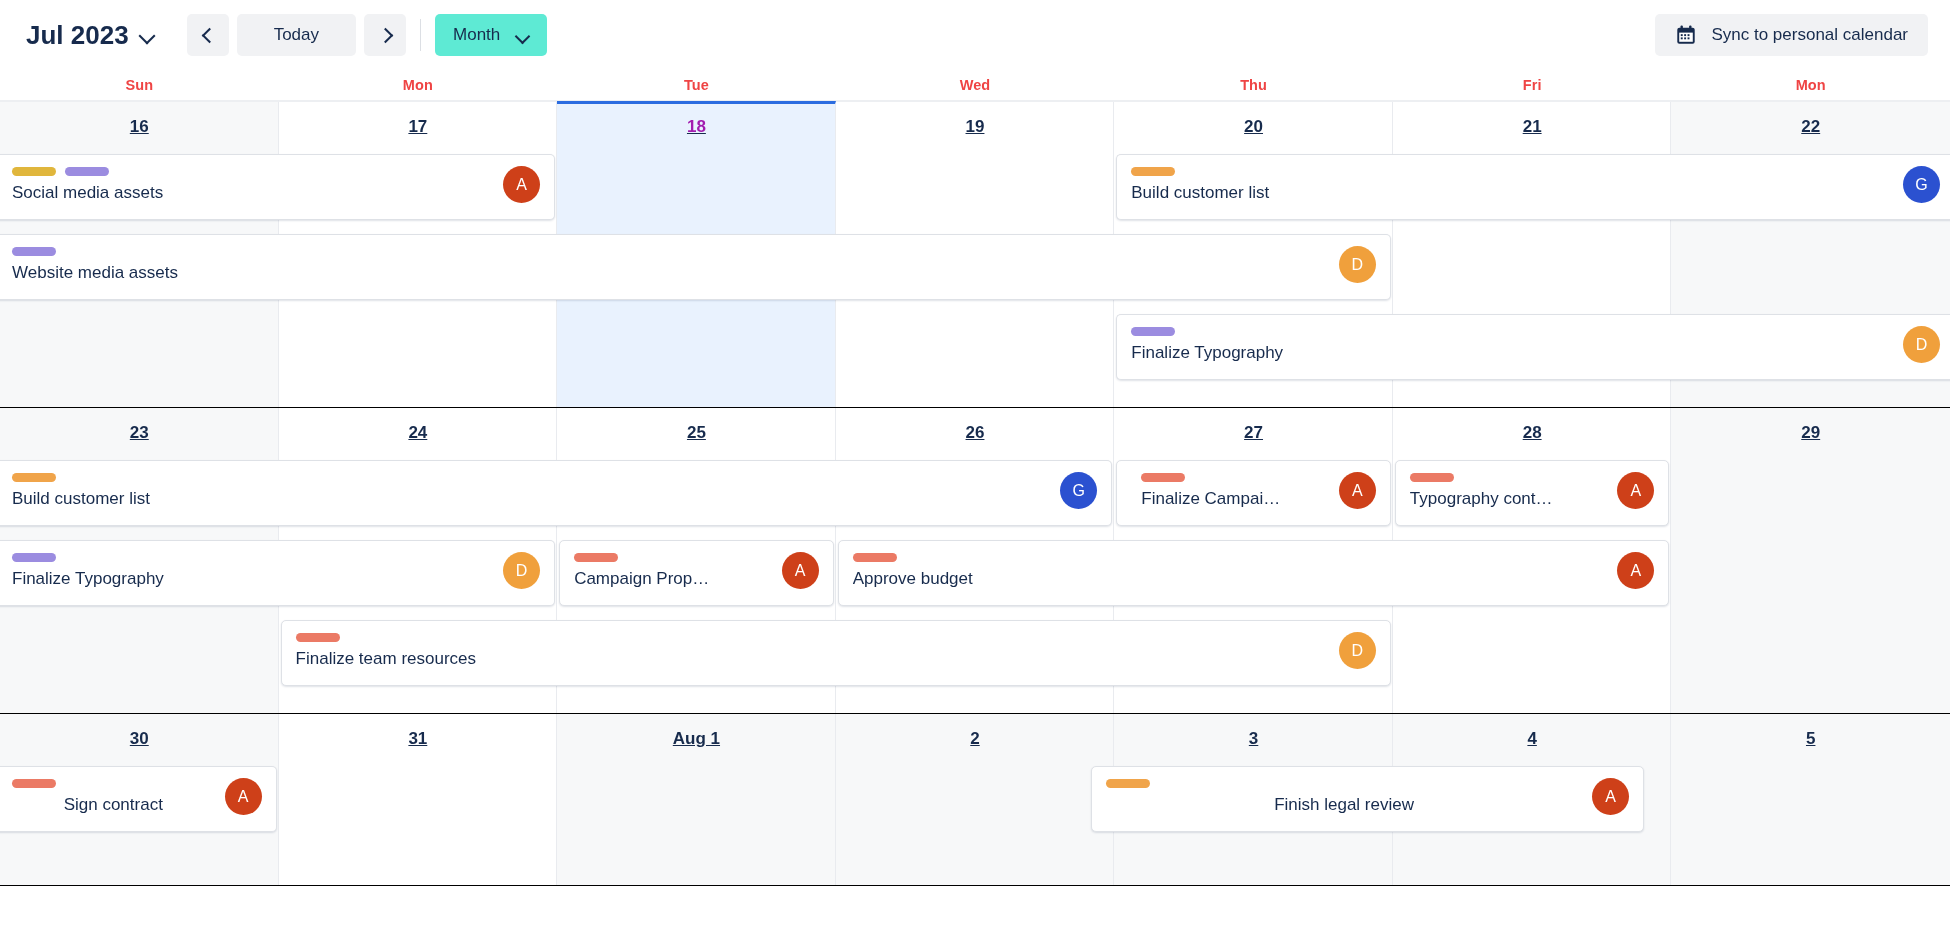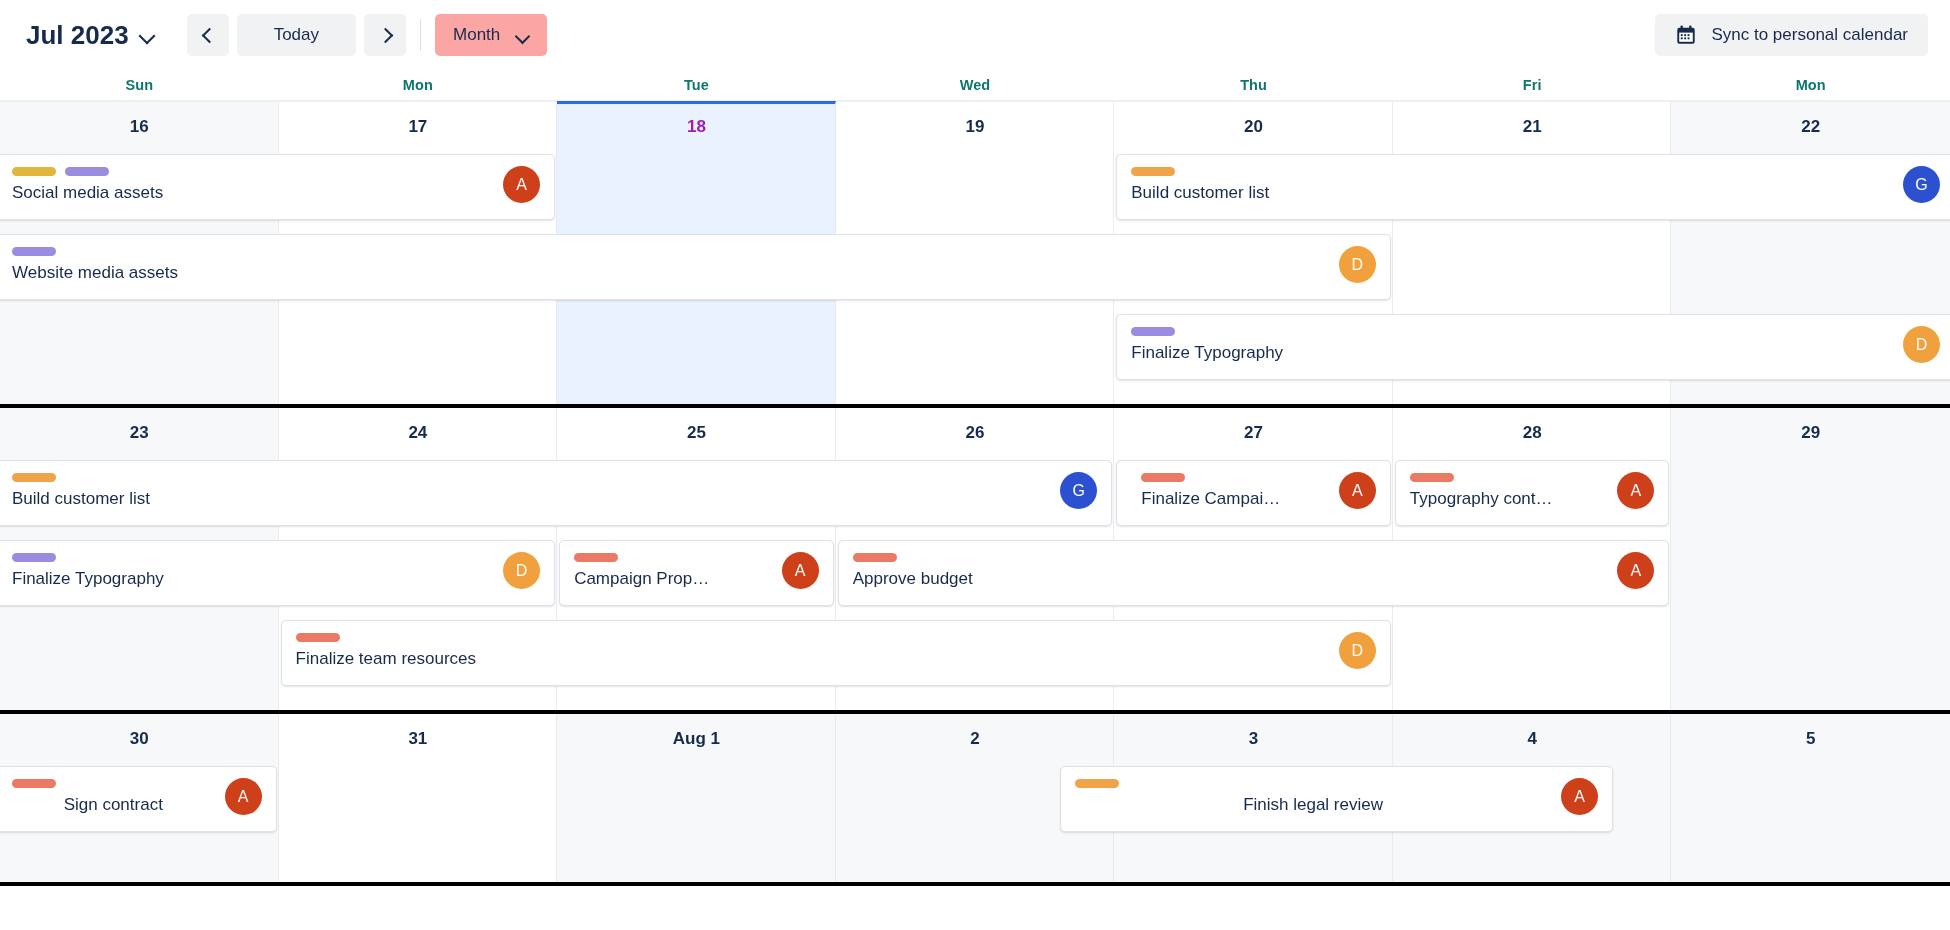--- a/index.html
+++ b/index.html
@@ -81,21 +81,21 @@
   .arrow.prev::after { transform: rotate(45deg); }
   .arrow.next::after { transform: rotate(-135deg); left: 1px; }
 
   .tb-divider {
     width: 1px;
     height: 32px;
     background: #DCDFE4;
     margin: 0 14px;
   }
   .view-btn {
-    background: #fca5a5;
+    background: #5eead4;
     border: none;
     border-radius: 5px;
     height: 42px;
     display: flex;
     align-items: center;
     gap: 16px;
     padding: 0 18px;
     cursor: pointer;
     font-size: 17px;
     font-weight: 500;
@@ -135,28 +135,28 @@
     height: 32px;
     background: #ffffff;
     border-bottom: 2px solid #EDEFF2;
   }
   .weekday {
     display: flex;
     align-items: center;
     justify-content: center;
     font-size: 14.5px;
     font-weight: 700;
-    color: #0f766e;
+    color: #ef4444;
     letter-spacing: .1px;
   }
 
   
   .grid { position: relative; width: 1950px; }
 
-  .week { position: relative; border-bottom: 4px solid #000000; }
+  .week { position: relative; border-bottom: 1px solid #000000; text-decoration: underline; }
 
   .daycells {
     position: absolute;
     inset: 0;
     display: grid;
     grid-template-columns: repeat(7, 1fr);
   }
   .daycell {
     border-right: 1px solid #E9EBEF;
     background: #ffffff;
@@ -471,21 +471,21 @@
         <div class="evrow">
           <div class="event bleed-left" style="left: -2px; width: 278.571px;">
             <div class="ev-body">
               <div class="tags">
                 <span class="tag" style="background: rgb(235, 122, 101);"></span>
               </div>
               <div class="ev-title">Sign contract</div>
             </div>
             <div class="avatar" style="background: rgb(206, 64, 25);">A</div>
           </div>
-          <div class="event" style="left: 1060px; width: 553.143px;">
+          <div class="event" style="left: 1091px; width: 553.143px;">
             <div class="ev-body">
               <div class="tags">
                 <span class="tag" style="background: rgb(240, 164, 74);"></span>
               </div>
               <div class="ev-title">Finish legal review</div>
             </div>
             <div class="avatar" style="background: rgb(206, 64, 25);">A</div>
           </div>
         </div>
       </div>

